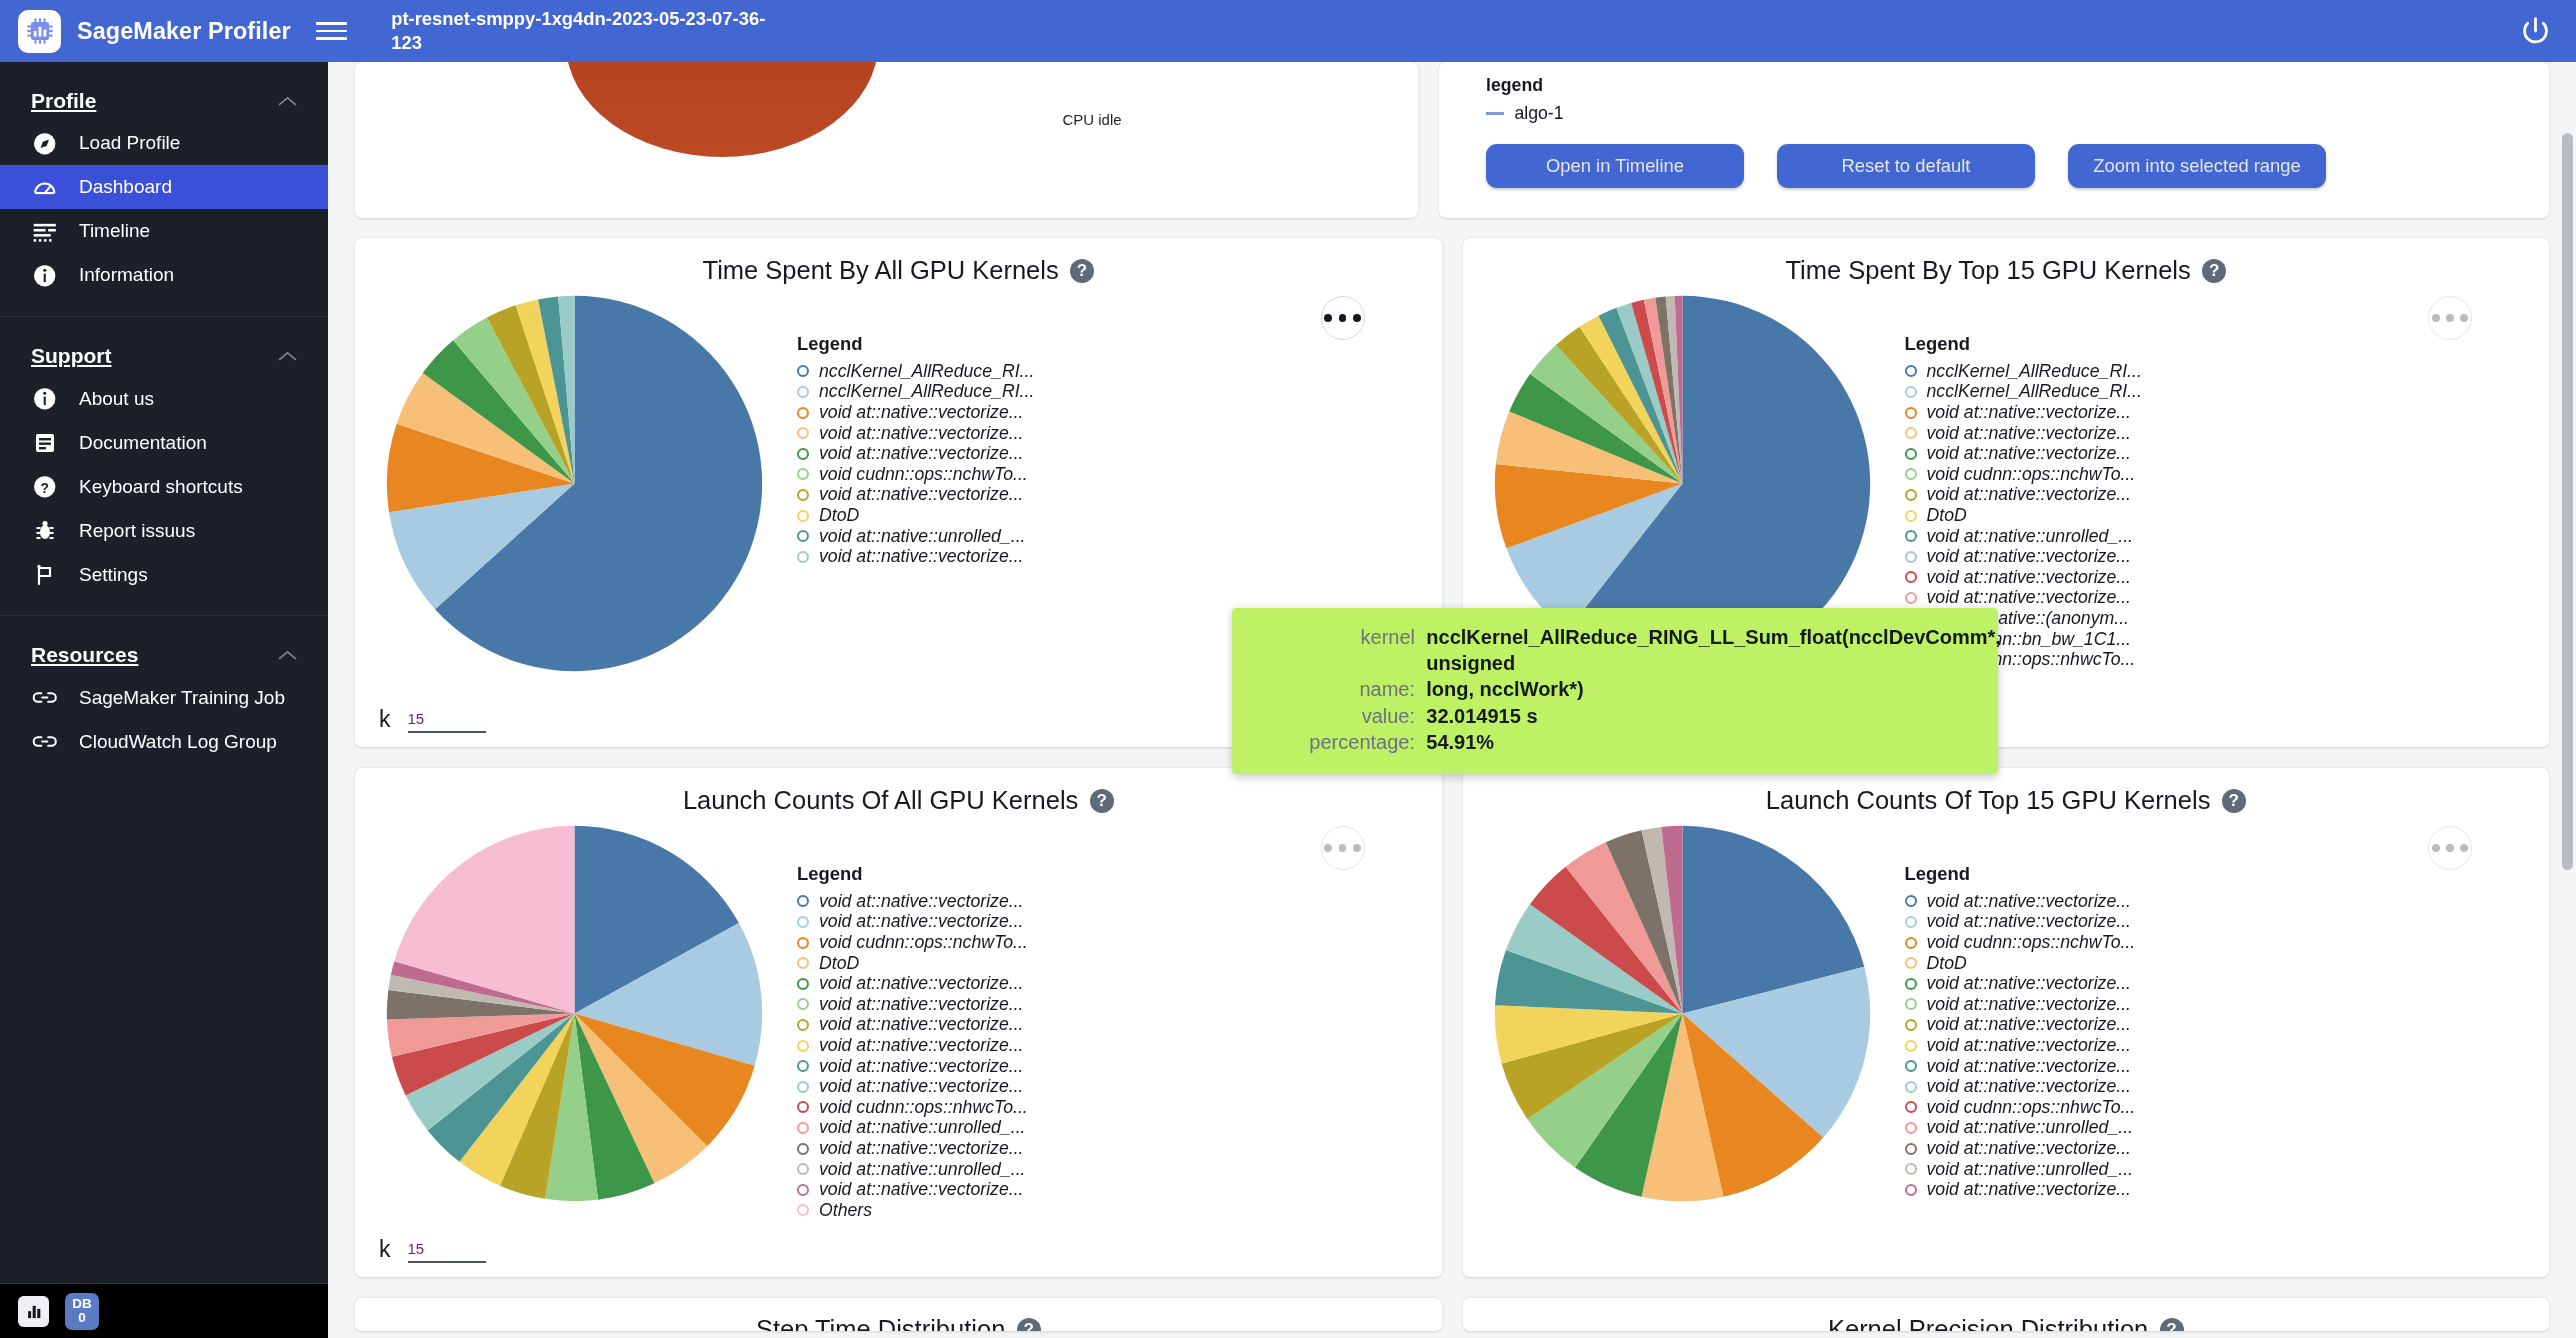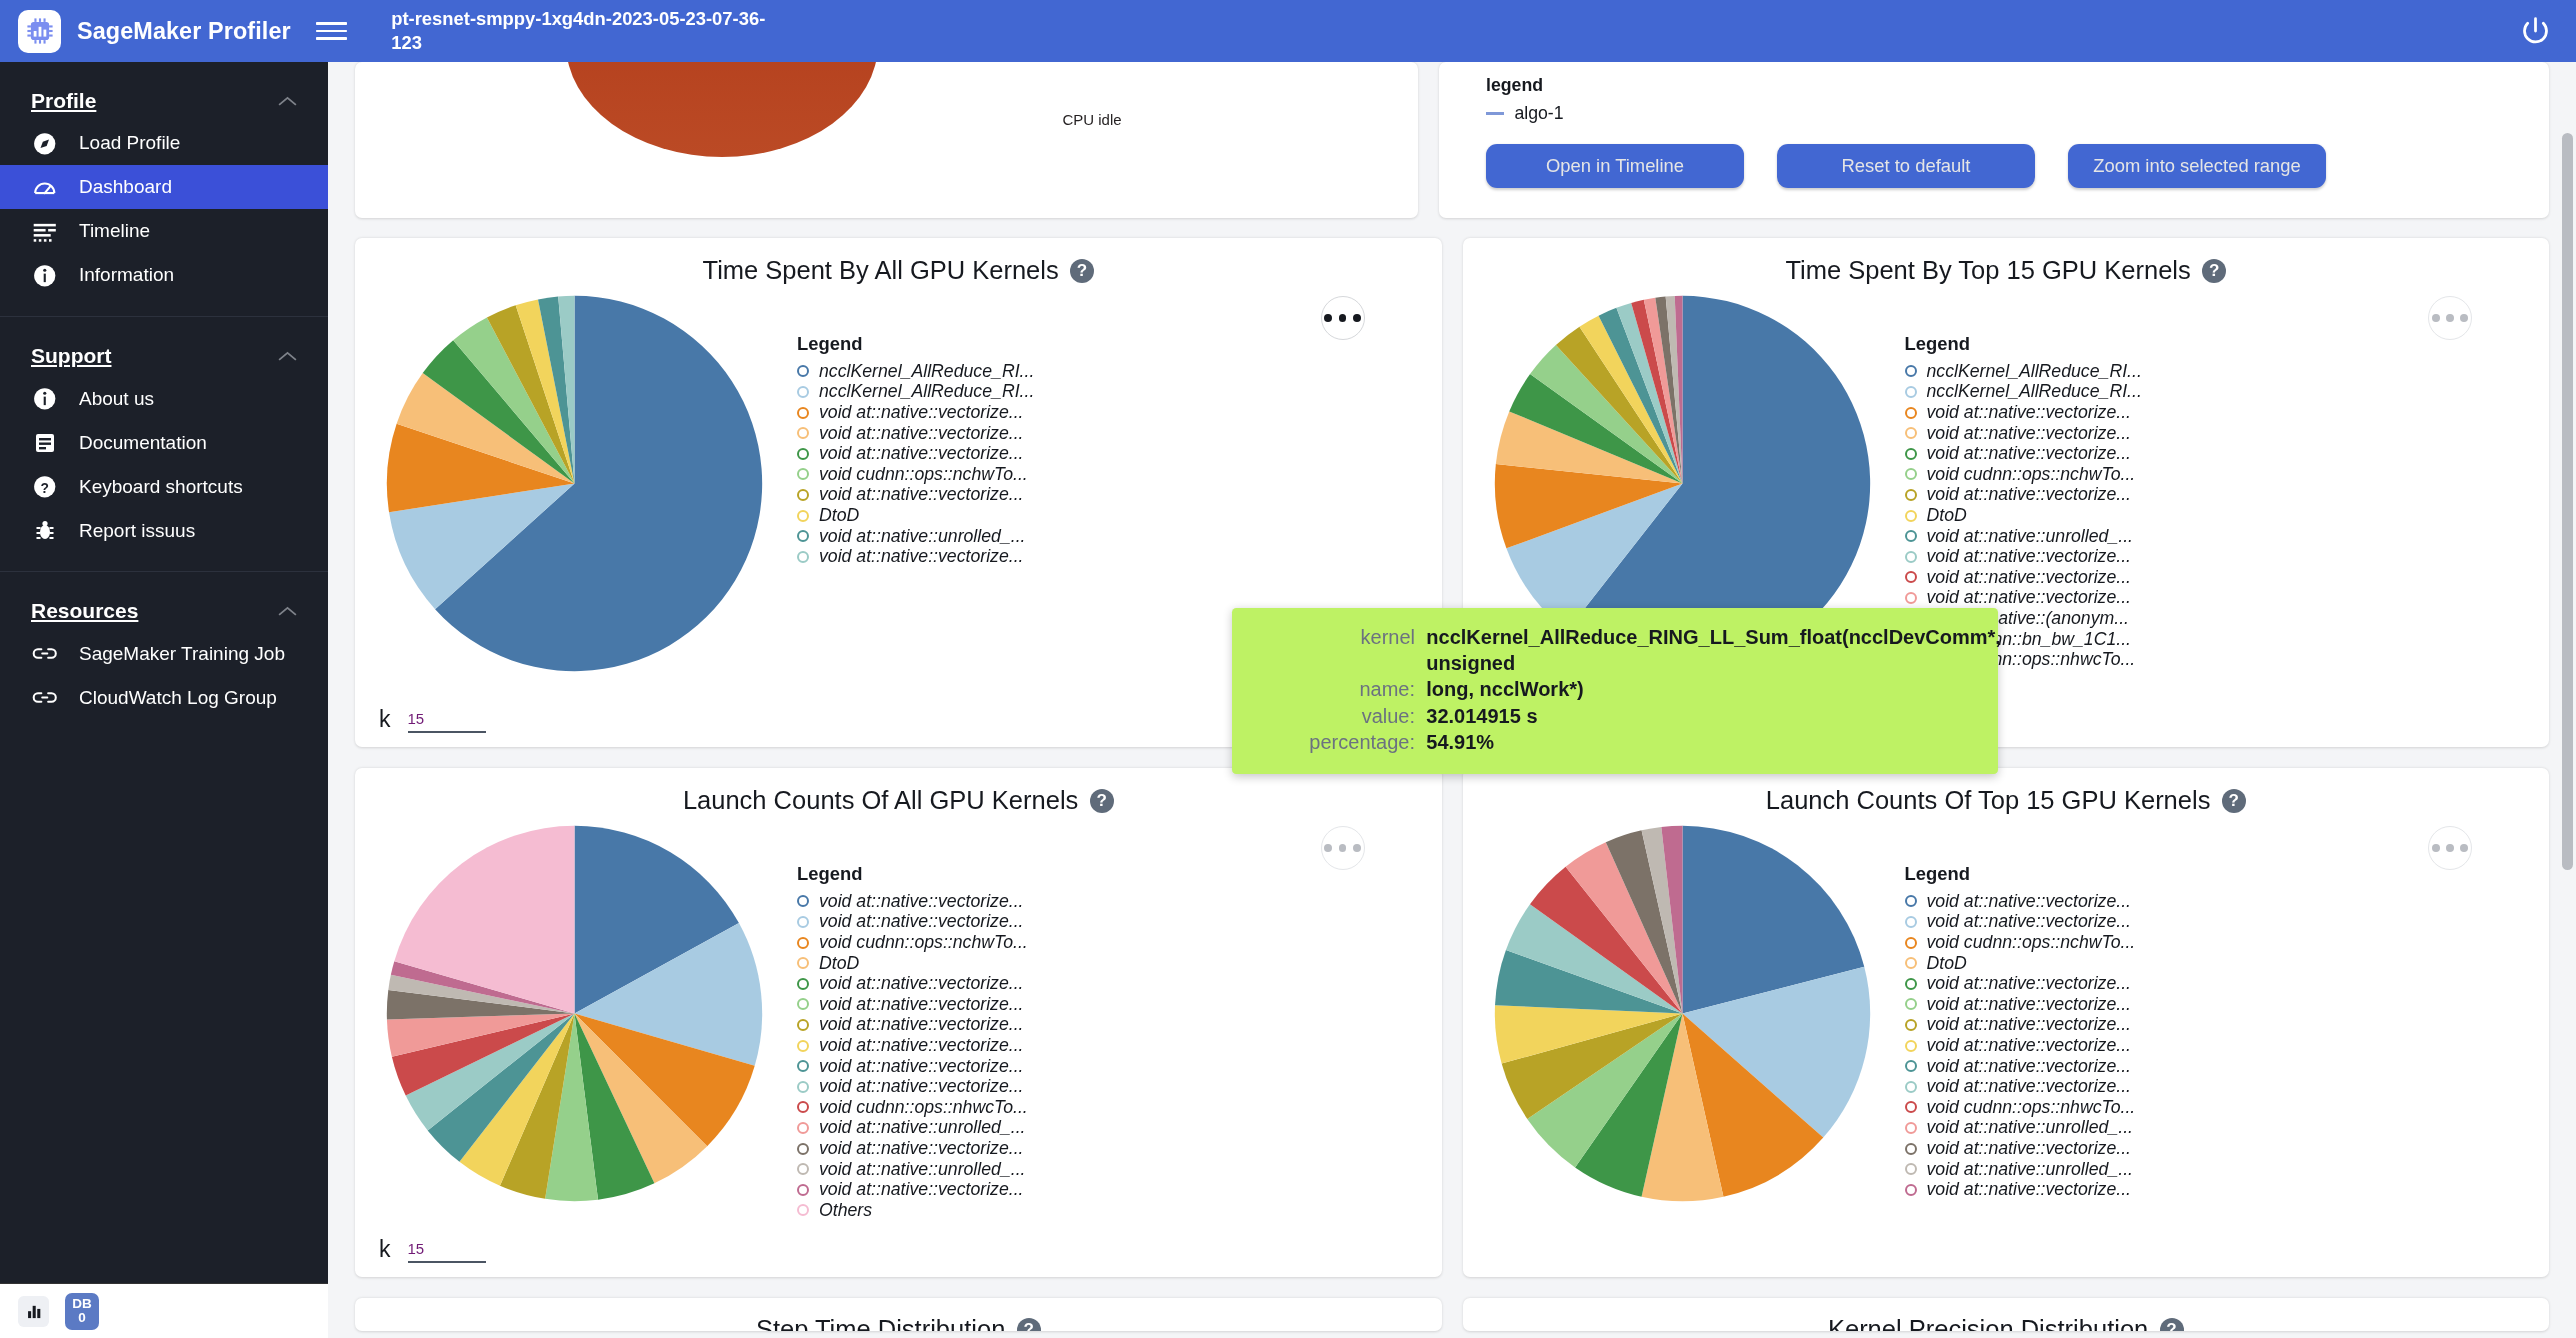--- a/index.html
+++ b/index.html
@@ -47,21 +47,21 @@
   .chev { opacity: .55; }
   .side-item {
     display: flex; align-items: center; gap: 20px;
     padding: 10px 0 10px 31px; height: 44px; font-size: 19px; cursor: pointer;
   }
   .side-item.active { background: #3b50d8; }
   .side-ico { width: 28px; height: 28px; flex: 0 0 28px; display: flex; align-items: center; justify-content: center; }
   .divider { height: 1.4px; background: #2c313d; margin: 18.4px 0 0 0; }
   .statusbar {
     position: absolute; bottom: 0; left: 0; width: 328px; height: 55px;
-    background: #ffffff; border-top: 0.7px solid #333; display: flex; align-items: center; gap: 15.6px; padding-left: 18.4px;
+    background: #000000; border-top: 0.7px solid #333; display: flex; align-items: center; gap: 15.6px; padding-left: 18.4px;
   }
   .sb-chip { width: 31px; height: 31px; border-radius: 5.7px; background: #eef0f4; display:flex; align-items:center; justify-content:center; }
   .sb-db {
     width: 34px; height: 37px; border-radius: 7px; background: #5b7ac4; color: #fff;
     font-size: 13.5px; font-weight: bold; line-height: 1.05; display: flex; flex-direction: column;
     align-items: center; justify-content: center;
   }
 
   
   .main {
@@ -298,20 +298,30 @@
             <rect x="3.5" y="13" width="4" height="2"></rect>
               <rect x="16.5" y="13" width="4" height="2"></rect>
             <rect x="3.5" y="18" width="4" height="2"></rect>
               <rect x="16.5" y="18" width="4" height="2"></rect>
             <circle cx="12" cy="4.5" r="2.6"></circle>
           </svg>
         </span>
         <span>Report issuus</span>
       </div>
 
+      <div class="side-item">
+        <span class="side-ico">
+          <svg width="24" height="24" viewBox="0 0 24 24" fill="none" stroke="#fff" stroke-width="2.2" stroke-linecap="round">
+            <path d="M6 21V4"></path>
+              <path d="M6 5h11v8H6" fill="none"></path>
+              <circle cx="6" cy="3.3" r="1.6" fill="#fff" stroke="none"></circle>
+          </svg>
+        </span>
+        <span>Settings</span>
+      </div>
     </div>
 
     <div class="divider"></div>
 
     <div class="side-section">
       <div class="side-head">
         <span>Resources</span>
         <span class="chev">
           <svg width="21" height="12.8" viewBox="0 0 30 18" fill="none" stroke="#cfd3da" stroke-width="2.6">
               <path d="M3 14 L15 4 L27 14"></path>

